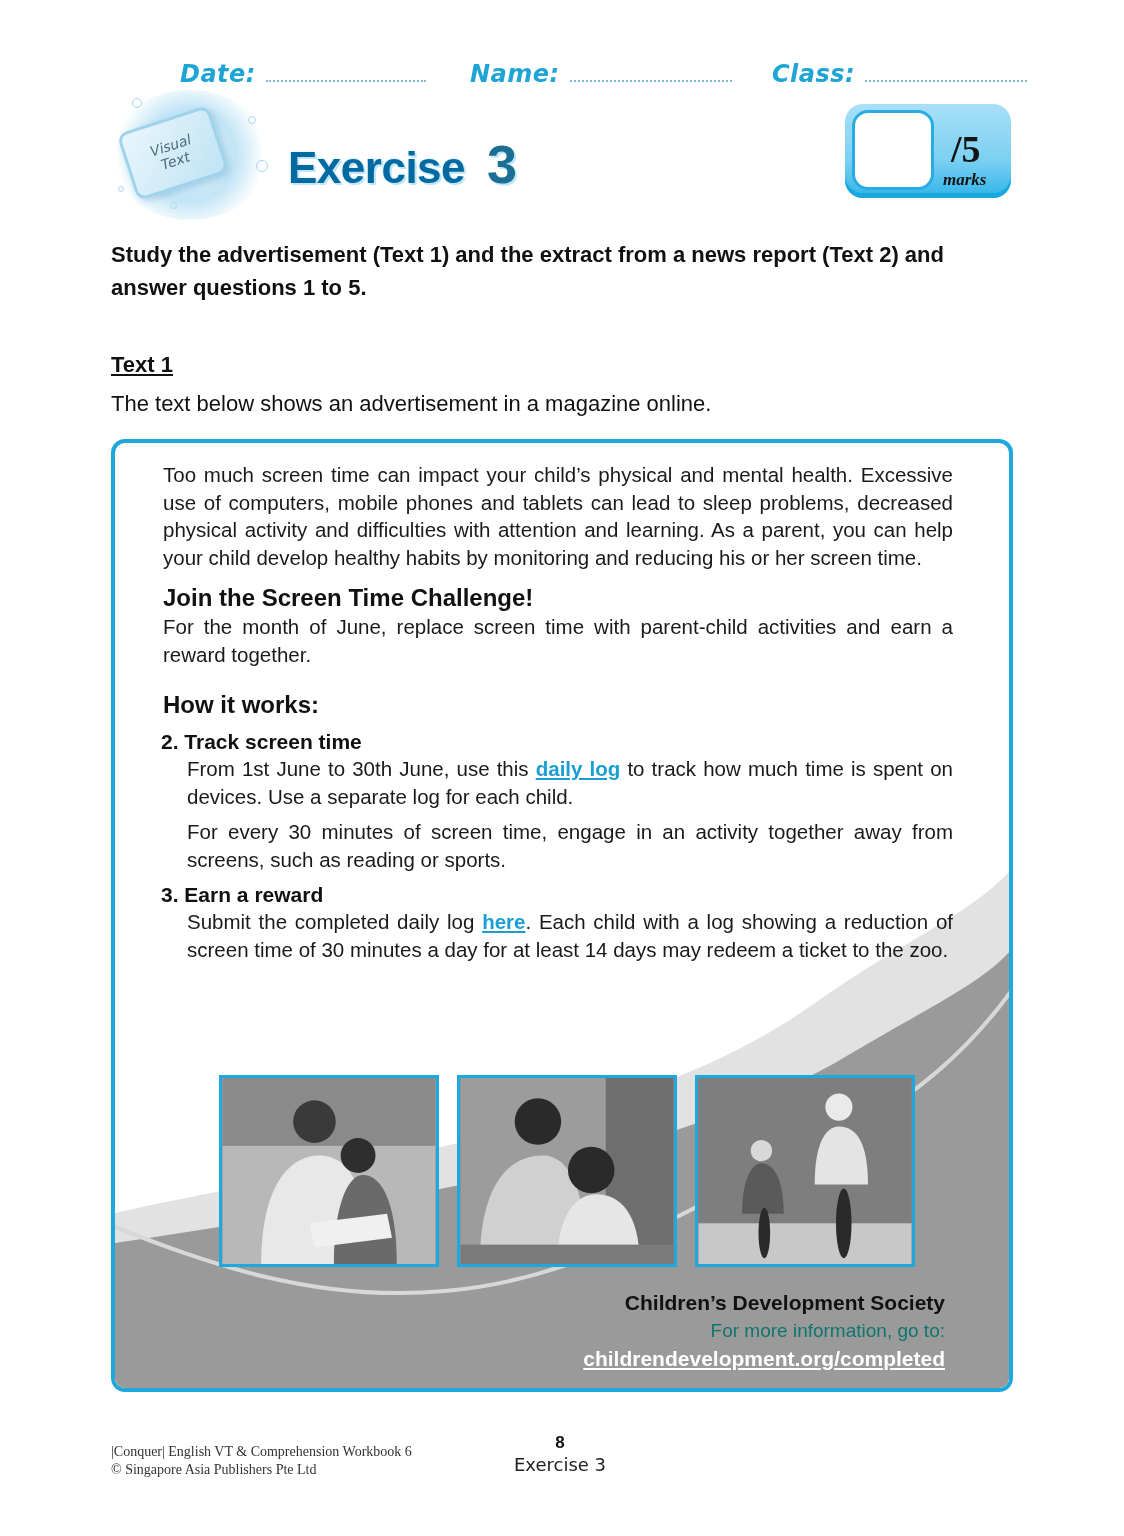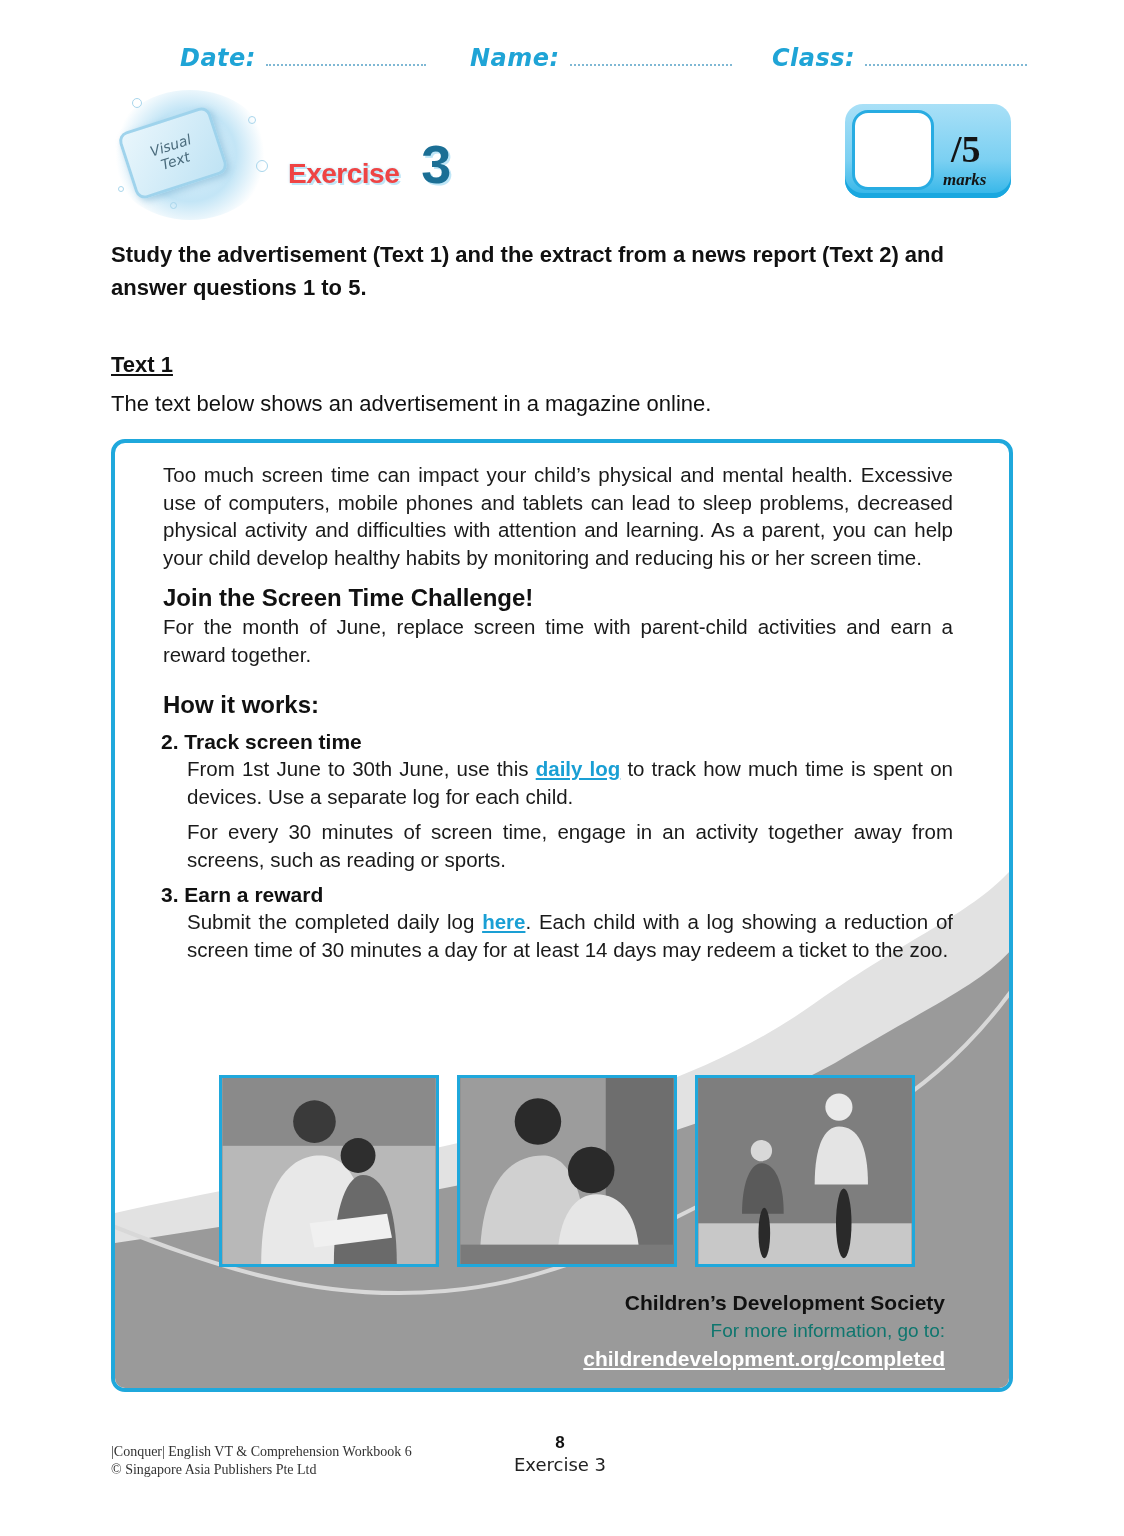--- a/index.html
+++ b/index.html
@@ -1,36 +1,36 @@
 <!DOCTYPE html>
 <html><head>
 <meta charset="utf-8">
 <style>
   * { box-sizing: border-box; margin: 0; padding: 0; }
   html, body { width: 1124px; height: 1536px; background: #ffffff; overflow: hidden; }
   body { position: relative; font-family: "Liberation Sans", sans-serif; color: #1a1a1a; }
 
   
-  .field { position: absolute; top: 44px; display: flex; align-items: flex-end; }
+  .field { position: absolute; top: 60px; display: flex; align-items: flex-end; }
   .field-label { font-family: "DejaVu Sans", sans-serif; font-style: italic; font-weight: bold; color: #1fa4d6; font-size: 24px; letter-spacing: 0.5px; }
   .field-line { border-bottom: 2px dotted #7fb8d4; height: 2px; margin-left: 10px; margin-bottom: 6px; }
   #f-date { left: 180px; } #f-date .field-line { width: 160px; }
   #f-name { left: 470px; } #f-name .field-line { width: 162px; }
   #f-class { left: 772px; } #f-class .field-line { width: 162px; }
 
   
   .badge { position: absolute; left: 110px; top: 90px; width: 160px; height: 130px; }
   .badge .splash { position: absolute; inset: 0; border-radius: 50%; background: radial-gradient(circle at 50% 50%, #dff1fb 0%, #c3e5f6 45%, rgba(255,255,255,0) 72%); }
   .badge .card { position: absolute; left: 15px; top: 28px; width: 96px; height: 70px; background: linear-gradient(135deg, #e9f6fc, #bfe3f4); border: 3px solid #9fd3ec; border-radius: 10px; transform: rotate(-18deg); display: flex; flex-direction: column; align-items: center; justify-content: center; box-shadow: 2px 3px 6px rgba(80,150,190,0.35); }
   .badge .card span { font-family: "DejaVu Sans", sans-serif; font-style: italic; font-size: 14px; color: #4a6b7c; line-height: 16px; }
   .bubble { position: absolute; border: 1.5px solid #a9d6ec; border-radius: 50%; }
 
   
   .title { position: absolute; left: 288px; top: 133px; display: flex; align-items: baseline; }
-  .title .word { font-family: "Liberation Sans", sans-serif; font-weight: bold; font-size: 28px; color: #ef4444; text-shadow: 0 0 3px #bfe6f7, 2px 2px 0 #bfe6f7; letter-spacing: -0.5px; }
+  .title .word { font-family: "Liberation Sans", sans-serif; font-weight: bold; font-size: 44px; color: #0369a1; text-shadow: 0 0 3px #bfe6f7, 2px 2px 0 #bfe6f7; letter-spacing: -0.5px; }
   .title .num { font-family: "Liberation Sans", sans-serif; font-weight: bold; font-size: 54px; color: #1b6f95; margin-left: 22px; text-shadow: 2px 2px 0 #bfe6f7; }
 
   
   .marks { position: absolute; left: 845px; top: 104px; width: 166px; height: 94px; border-radius: 18px; background: linear-gradient(180deg, #a9e0f7 0%, #7bd0f2 60%, #2fb4e8 100%); box-shadow: inset 0 -5px 0 #19a7df; }
   .marks .blank { position: absolute; left: 7px; top: 6px; width: 82px; height: 80px; background: #fff; border: 3px solid #28ace2; border-radius: 16px; }
   .marks .total { position: absolute; left: 106px; top: 26px; font-family: "Liberation Serif", serif; font-weight: bold; font-size: 38px; color: #141414; line-height: 38px; }
   .marks .unit { position: absolute; left: 98px; top: 66px; font-family: "Liberation Serif", serif; font-weight: bold; font-style: italic; font-size: 17px; color: #141414; }
 
   
   .instructions { position: absolute; left: 111px; top: 238px; width: 910px; font-family: "Liberation Sans", sans-serif; font-weight: bold; font-size: 22px; line-height: 33px; color: #111; }

